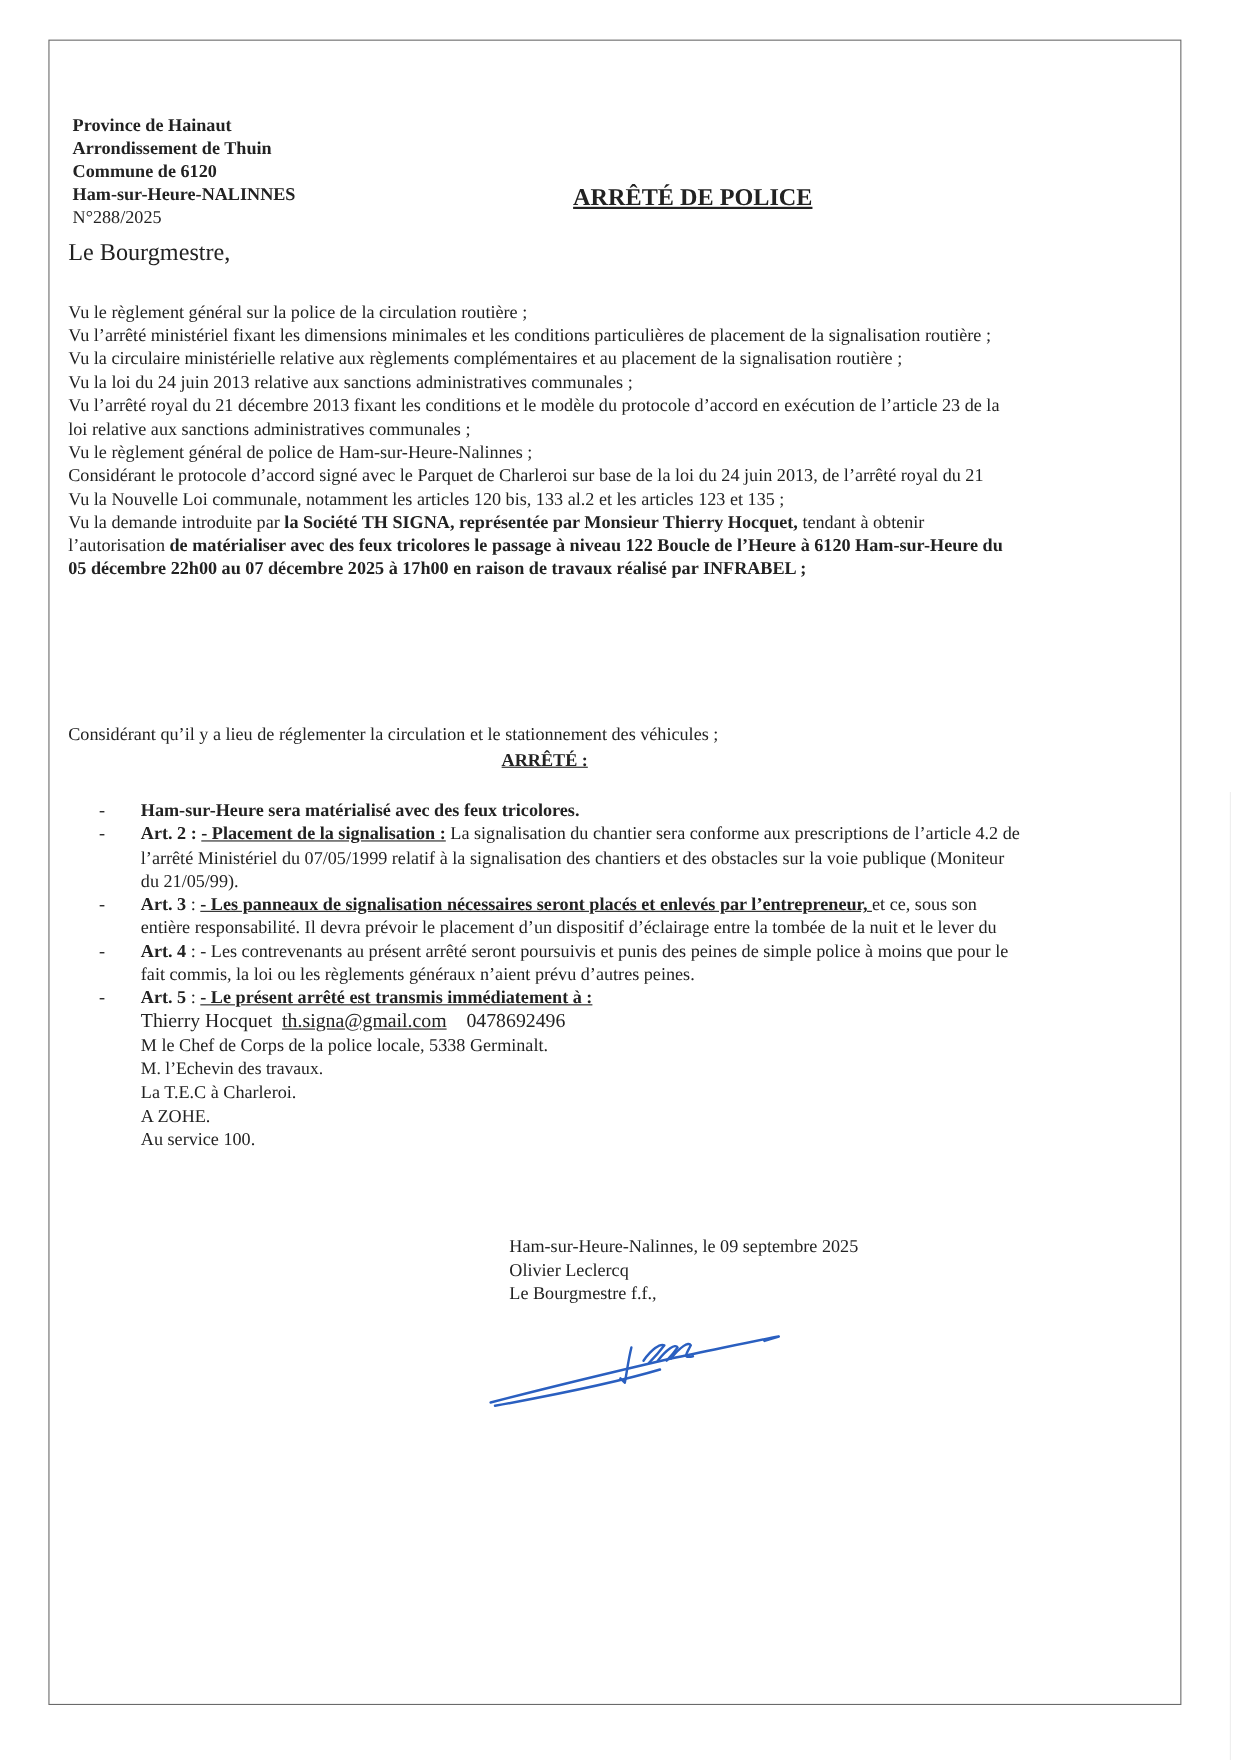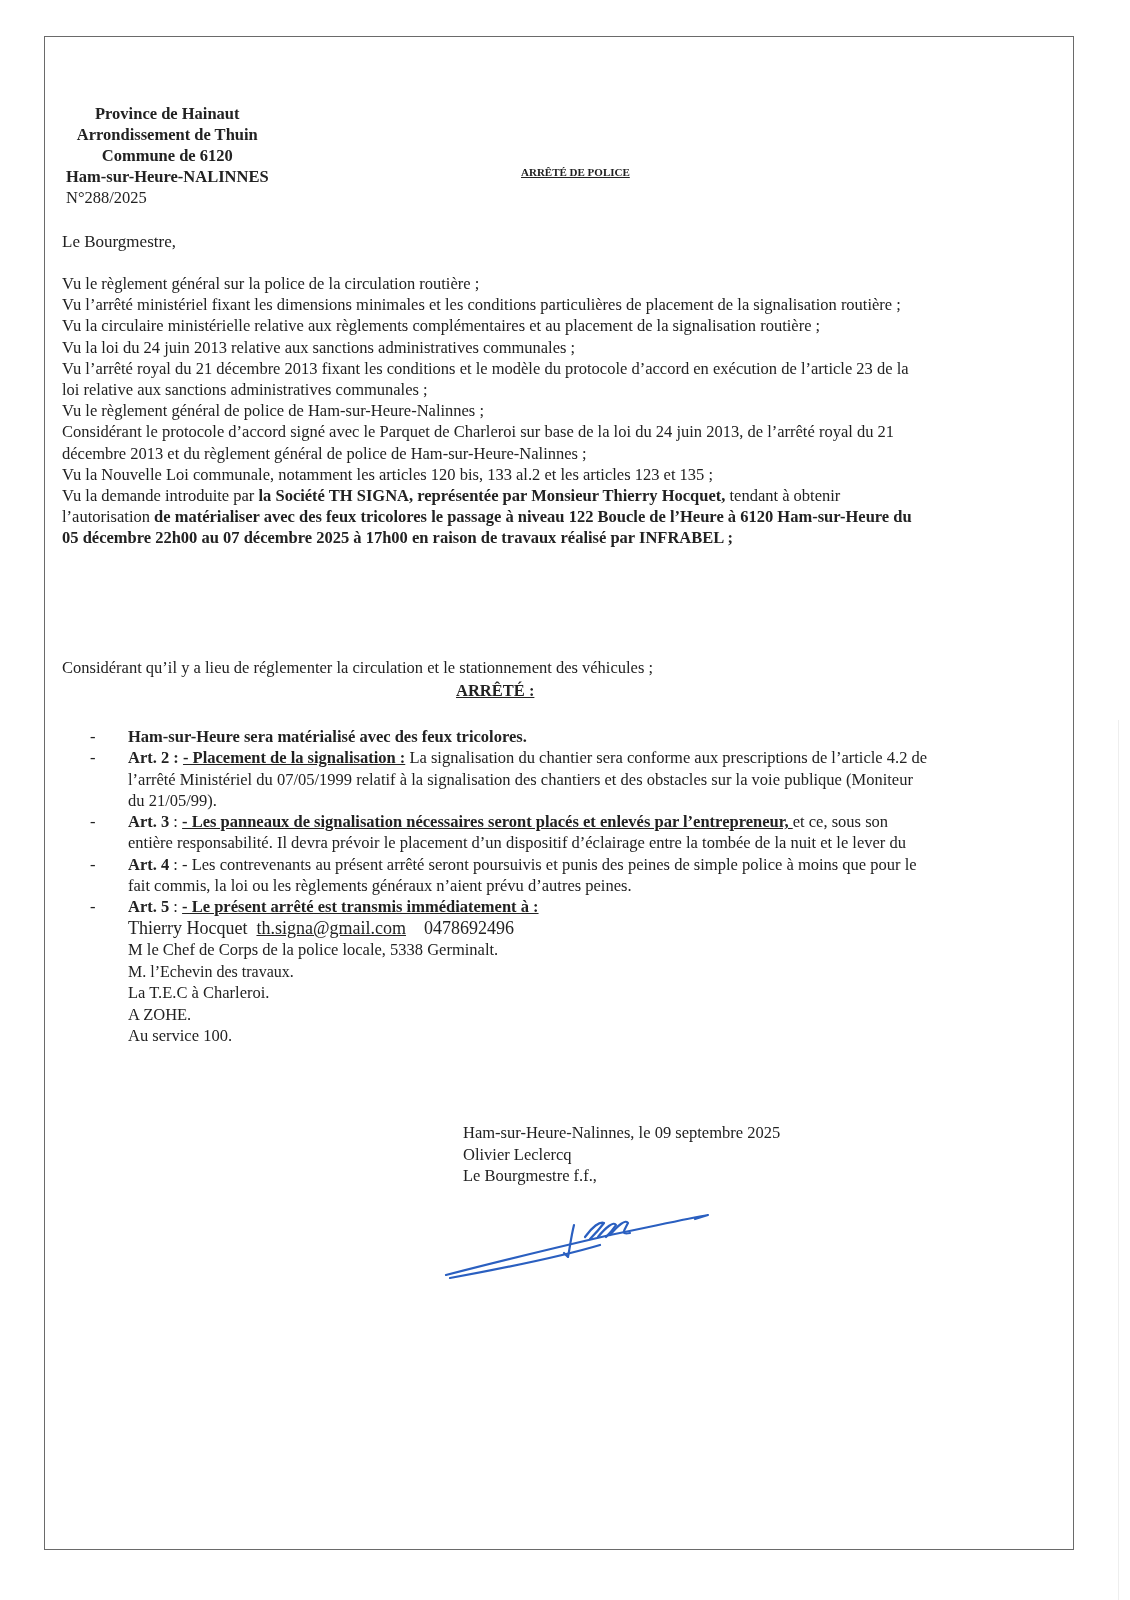--- a/index.html
+++ b/index.html
@@ -3,23 +3,23 @@
 <meta charset="utf-8">
 <style>
   html, body { margin:0; padding:0; background:#ffffff; }
   body { width:1130px; height:1600px; position:relative; overflow:hidden;
          font-family:"Liberation Serif", "DejaVu Serif", serif; color:#222; }
   .frame { position:absolute; left:44px; top:36px; width:1030px; height:1514px;
            border:1.5px solid #6a6a6a; box-sizing:border-box; }
   .edge-right { position:absolute; left:1118px; top:720px; width:1px; height:880px; background:#eee; }
   .abs { position:absolute; white-space:nowrap; }
   .hdr { left:66px; top:103px; font-size:16.5px; line-height:21px; }
-  .hdr .b { font-weight:bold;text-align:center; }
-  .title { left:521px; top:166px; font-size:11px; font-weight:bold; text-decoration:underline; }
-  .salut { left:62px; top:232px; font-size:17px; }
+  .hdr .b { font-weight:bold; }
+  .title { left:521px; top:166px; font-size:22px; font-weight:bold; text-decoration:underline; }
+  .salut { left:62px; top:216px; font-size:22px; }
   .vu { left:62px; top:273px; font-size:16.5px; line-height:21.2px; width:990px; white-space:normal; }
   .vu div { white-space:nowrap; }
   .b { font-weight:bold; }
   .u { text-decoration:underline; }
   .consid { left:62px; top:658px; font-size:16.5px; }
   .arrete { left:456px; top:681px; font-size:16.5px; font-weight:bold; text-decoration:underline; }
   .arts { left:90px; top:726px; font-size:16.5px; line-height:21.3px; }
   .art { position:relative; padding-left:38px; }
   .art .dash { position:absolute; left:0; top:0; }
   .art div { white-space:nowrap; }
@@ -48,21 +48,20 @@
 
 <div class="abs vu">
   <div>Vu le règlement général sur la police de la circulation routière ;</div>
   <div>Vu l’arrêté ministériel fixant les dimensions minimales et les conditions particulières de placement de la signalisation routière ;</div>
   <div>Vu la circulaire ministérielle relative aux règlements complémentaires et au placement de la signalisation routière ;</div>
   <div>Vu la loi du 24 juin 2013 relative aux sanctions administratives communales ;</div>
   <div>Vu l’arrêté royal du 21 décembre 2013 fixant les conditions et le modèle du protocole d’accord en exécution de l’article 23 de la</div>
   <div>loi relative aux sanctions administratives communales ;</div>
   <div>Vu le règlement général de police de Ham-sur-Heure-Nalinnes ;</div>
   <div>Considérant le protocole d’accord signé avec le Parquet de Charleroi sur base de la loi du 24 juin 2013, de l’arrêté royal du 21</div>
-  <div>décembre 2013 et du règlement général de police de Ham-sur-Heure-Nalinnes ;</div>
   <div>Vu la Nouvelle Loi communale, notamment les articles 120 bis, 133 al.2 et les articles 123 et 135 ;</div>
   <div><span>Vu la demande introduite par </span><span class="b">la Société TH SIGNA, représentée par Monsieur Thierry Hocquet,</span><span> tendant à obtenir</span></div>
   <div><span>l’autorisation </span><span class="b">de matérialiser avec des feux tricolores le passage à niveau 122 Boucle de l’Heure à 6120 Ham-sur-Heure du</span></div>
   <div class="b">05 décembre 22h00 au 07 décembre 2025 à 17h00 en raison de travaux réalisé par INFRABEL ;</div>
 </div>
 
 <div class="abs consid">Considérant qu’il y a lieu de réglementer la circulation et le stationnement des véhicules ;</div>
 
 <div class="abs arrete">ARRÊTÉ :</div>
 

